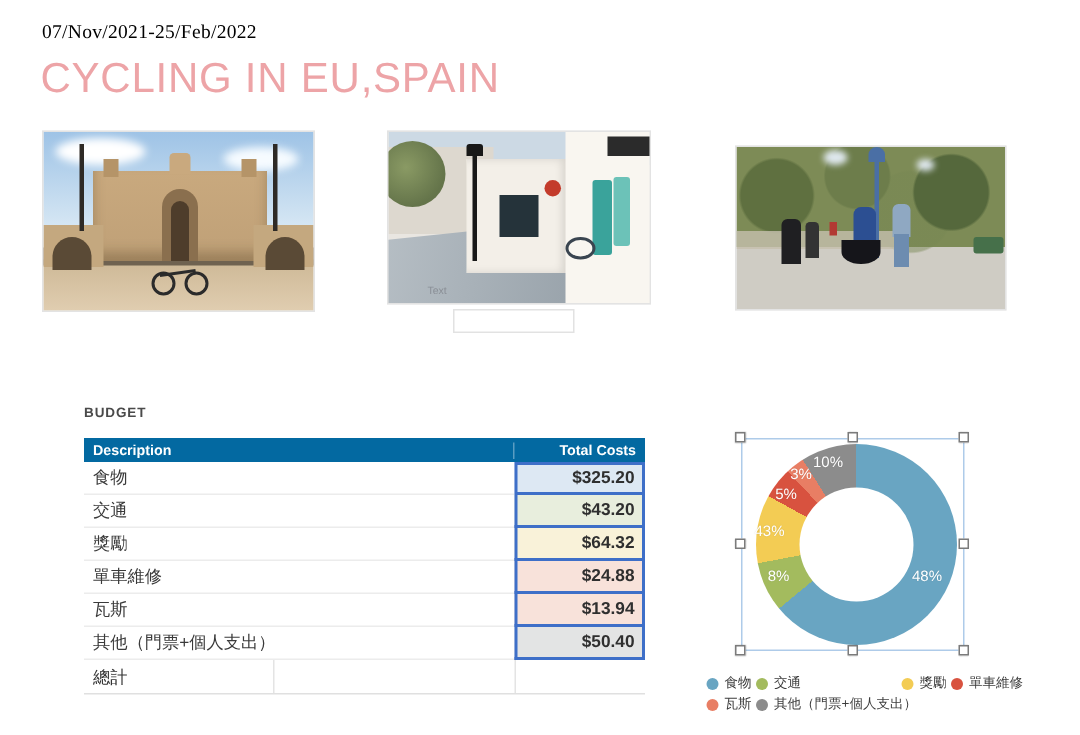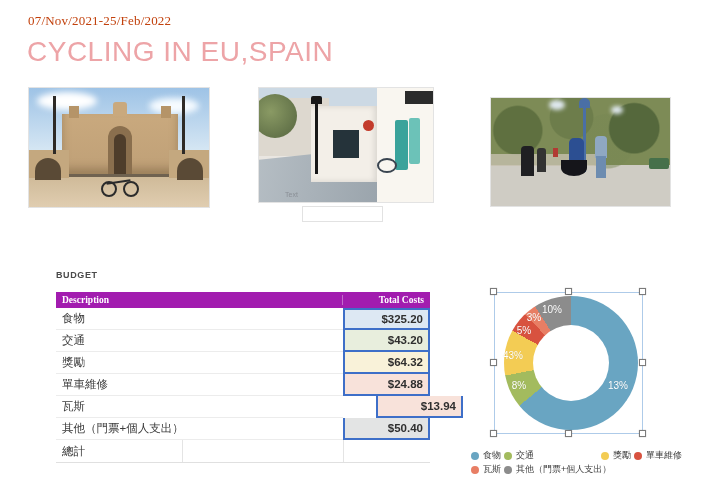--- a/index.html
+++ b/index.html
@@ -2,21 +2,21 @@
 <html><head>
 <meta charset="utf-8">
 <style>
   html,body{margin:0;padding:0;background:#fff;}
   #stage{position:relative;width:720px;height:490px;background:#ffffff;overflow:hidden;
          font-family:"Liberation Sans",sans-serif;}
   .abs{position:absolute;}
 
   
   .date-text{left:28px;top:13px;font-family:"Liberation Serif",serif;font-size:13px;
-             color:#c2410c;letter-spacing:.2px;}
+             color:#000000;letter-spacing:.2px;}
   .slide-title{left:27px;top:36px;font-size:28px;font-weight:300;letter-spacing:.5px;}
 
   
   .photo{overflow:hidden;border:1px solid #e3e3e3;background:#eee;box-sizing:border-box;}
   .photo>div{position:absolute;}
   #photo1{left:28px;top:87px;width:182px;height:121px;}
   #photo2{left:258px;top:87px;width:176px;height:116px;}
   #photo3{left:490px;top:97px;width:181px;height:110px;}
 
   
@@ -193,21 +193,21 @@
     <div class="p3-dancer1"></div>
     <div class="p3-skirt"></div>
     <div class="p3-dancer2"></div>
     <div class="p3-jeans"></div>
     <div class="p3-bench"></div>
   </div>
 
   <div class="abs budget-label">BUDGET</div>
 
   <div class="abs" id="budget-table">
-    <div class="t-header" style="background-color: #a21caf; font-family: Liberation Serif, serif;">
+    <div class="t-header" style="background-color: #0369a1;">
       <div class="h-desc">Description</div>
       <div class="h-total">Total Costs</div>
     </div>
 
     <div class="t-row first">
       <div class="t-desc">食物</div>
       <div class="t-val" style="background-color: rgb(221, 232, 243);">$325.20</div>
     </div>
     <div class="t-row">
       <div class="t-desc">交通</div>
@@ -216,38 +216,38 @@
     <div class="t-row">
       <div class="t-desc">獎勵</div>
       <div class="t-val" style="background-color: rgb(249, 242, 217);">$64.32</div>
     </div>
     <div class="t-row">
       <div class="t-desc">單車維修</div>
       <div class="t-val" style="background-color: rgb(248, 226, 218);">$24.88</div>
     </div>
     <div class="t-row">
       <div class="t-desc">瓦斯</div>
-      <div class="t-val" style="background-color: rgb(248, 226, 218); margin-left: 33px;">$13.94</div>
+      <div class="t-val" style="background-color: rgb(248, 226, 218);">$13.94</div>
     </div>
     <div class="t-row">
       <div class="t-desc">其他（門票+個人支出）</div>
       <div class="t-val" style="background-color: rgb(227, 228, 228);">$50.40</div>
     </div>
 
     <div class="t-footer">
       <div class="f-desc">總計</div>
       <div class="f-mid"></div>
     </div>
   </div>
 
   <div class="abs chart-bbox"></div>
   <div class="abs" id="donut" style="background: conic-gradient(rgb(105, 165, 194) 0deg, rgb(105, 165, 194) 230.4deg, rgb(163, 187, 94) 230.4deg, rgb(163, 187, 94) 259.2deg, rgb(243, 204, 84) 259.2deg, rgb(243, 204, 84) 298.8deg, rgb(216, 82, 63) 298.8deg, rgb(216, 82, 63) 316.8deg, rgb(232, 126, 100) 316.8deg, rgb(232, 126, 100) 327.6deg, rgb(140, 140, 140) 327.6deg, rgb(140, 140, 140) 363.6deg);"></div>
   <div class="abs donut-hole"></div>
 
-  <span class="abs pct" id="pct0">13%</span>
+  <span class="abs pct" id="pct0">48%</span>
   <span class="abs pct" id="pct1">8%</span>
   <span class="abs pct" id="pct2">43%</span>
   <span class="abs pct" id="pct3">5%</span>
   <span class="abs pct" id="pct4">3%</span>
   <span class="abs pct" id="pct5">10%</span>
 
   <div class="abs handle" style="left:490px;top:288px;"></div>
   <div class="abs handle" style="left:565px;top:288px;"></div>
   <div class="abs handle" style="left:639px;top:288px;"></div>
   <div class="abs handle" style="left:490px;top:359px;"></div>

